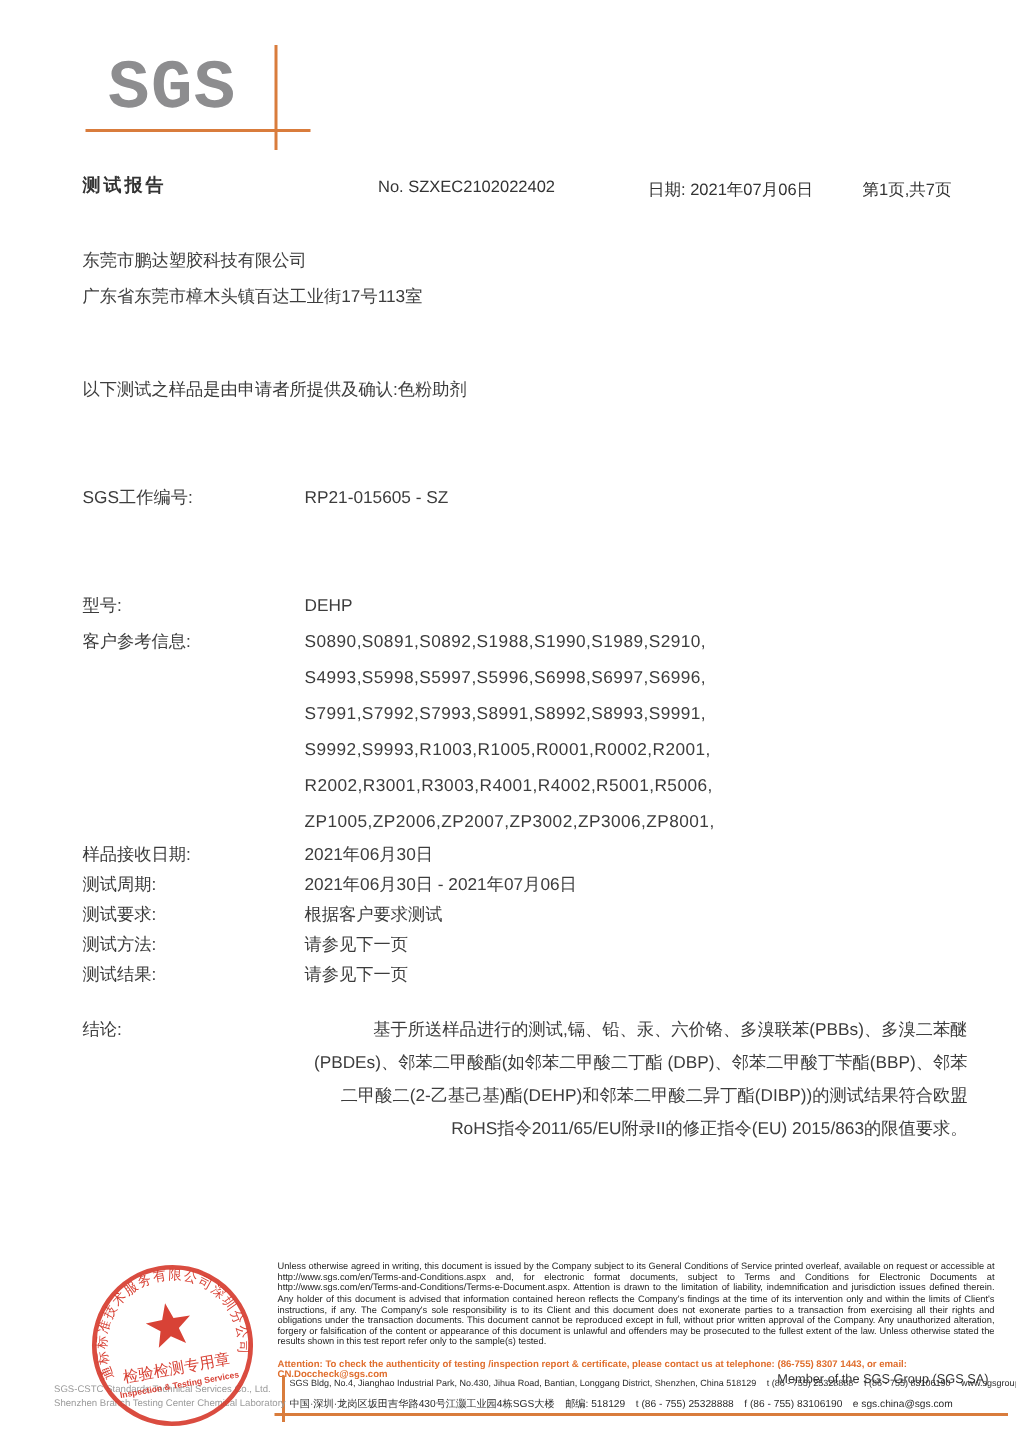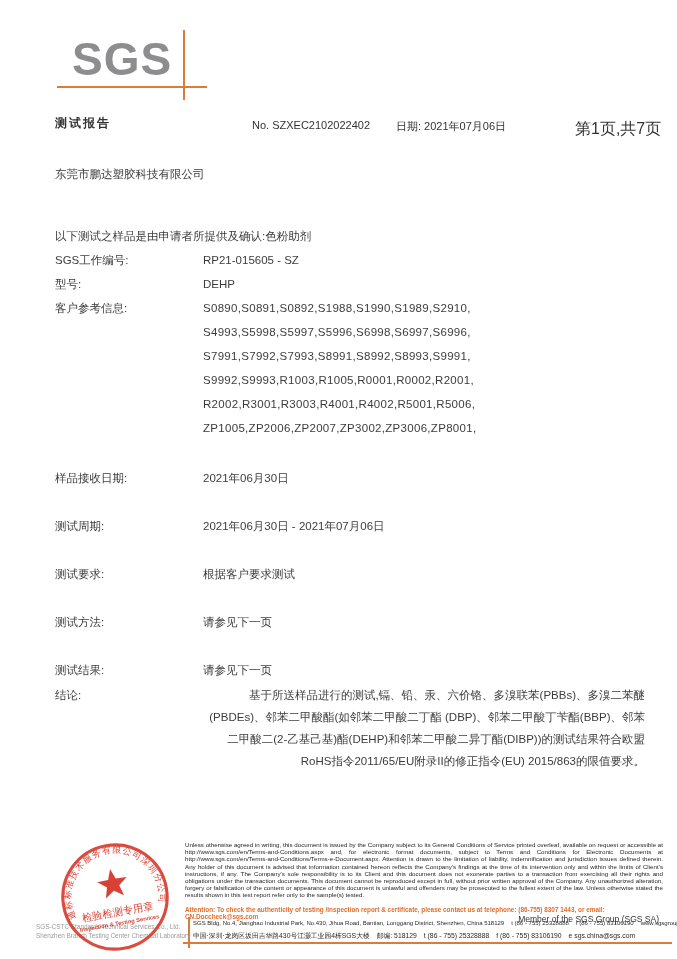--- a/index.html
+++ b/index.html
@@ -4,44 +4,44 @@
 <style>
   html,body{margin:0;padding:0;background:#ffffff;}
   body{
     width:677px;height:959px;position:relative;overflow:hidden;
     font-family:"Liberation Sans","DejaVu Sans",sans-serif;
     color:#3a3a3a;
   }
   
   .logo-text{
     position:absolute;left:72px;top:36px;
-    font-family:Liberation Sans, sans-serif;
+    font-family:Liberation Mono, monospace;
     font-weight:800;font-size:46px;line-height:1;
     color:#8d8d8f;letter-spacing:1px;
   }
   .logo-hline{position:absolute;left:57px;top:86px;width:150px;height:2px;background:#d97c3c;}
   .logo-vline{position:absolute;left:183px;top:30px;width:2px;height:70px;background:#d97c3c;}
 
   .doc-title{position:absolute;left:55px;top:115px;font-size:12px;font-weight:bold;color:#333;letter-spacing:2px;}
   .report-no{position:absolute;left:240px;top:119px;font-size:11px;color:#333;margin-left:12px;}
-  .report-date{position:absolute;left:396px;top:119px;font-size:11px;color:#333;text-align:center;}
-  .report-page{position:absolute;left:575px;top:119px;font-size:16px;color:#333;}
+  .report-date{position:absolute;left:432px;top:119px;font-size:11px;color:#333;text-align:center;}
+  .report-page{position:absolute;left:575px;top:119px;font-size:11px;color:#333;}
 
   
   .main{position:absolute;left:55px;top:162px;width:590px;font-size:11.5px;color:#3c3c3c;}
   .line24{line-height:24px;height:24px;white-space:nowrap;}
   .spacer38{height:38px;}
   .row{display:flex;}
   .row .lbl{width:148px;flex:0 0 148px;}
   .row .val{flex:1;}
-  .row24 .lbl,.row24 .val{line-height:24px;}
-  .row20 .lbl,.row20 .val{line-height:20px;margin-top:28px;}
+  .row24 .lbl,.row24 .val{line-height:24px;margin-top:48px;}
+  .row20 .lbl,.row20 .val{line-height:20px;}
   .codes div{line-height:24px;letter-spacing:0.3px;white-space:nowrap;}
   .conclusion-val{line-height:22px;white-space:normal;text-align:right;}
-  .row-conclusion{margin-top:4px;}
+  .row-conclusion{margin-top:16px;}
 
   
   .legal{
     position:absolute;left:185px;top:841px;width:478px;
     font-size:6.2px;line-height:7.2px;color:#252525;text-align:justify;
   }
   .attention{
     position:absolute;left:185px;top:906px;width:478px;
     font-size:6.4px;line-height:7.3px;color:#e06e2d;font-weight:bold;
   }
@@ -61,20 +61,21 @@
 <div class="logo-hline"></div>
 <div class="logo-vline"></div>
 
 <div class="doc-title">测试报告</div>
 <div class="report-no">No. SZXEC2102022402</div>
 <div class="report-date">日期: 2021年07月06日</div>
 <div class="report-page">第1页,共7页</div>
 
 <div class="main">
   <div class="line24">东莞市鹏达塑胶科技有限公司</div>
+  <div class="line24">广东省东莞市樟木头镇百达工业街17号113室</div>
   <div class="spacer38"></div>
   <div class="line24">以下测试之样品是由申请者所提供及确认:色粉助剂</div>
 
   <div class="row row24">
     <div class="lbl">SGS工作编号:</div>
     <div class="val">RP21-015605 - SZ</div>
   </div>
   <div class="row row24">
     <div class="lbl">型号:</div>
     <div class="val">DEHP</div>

